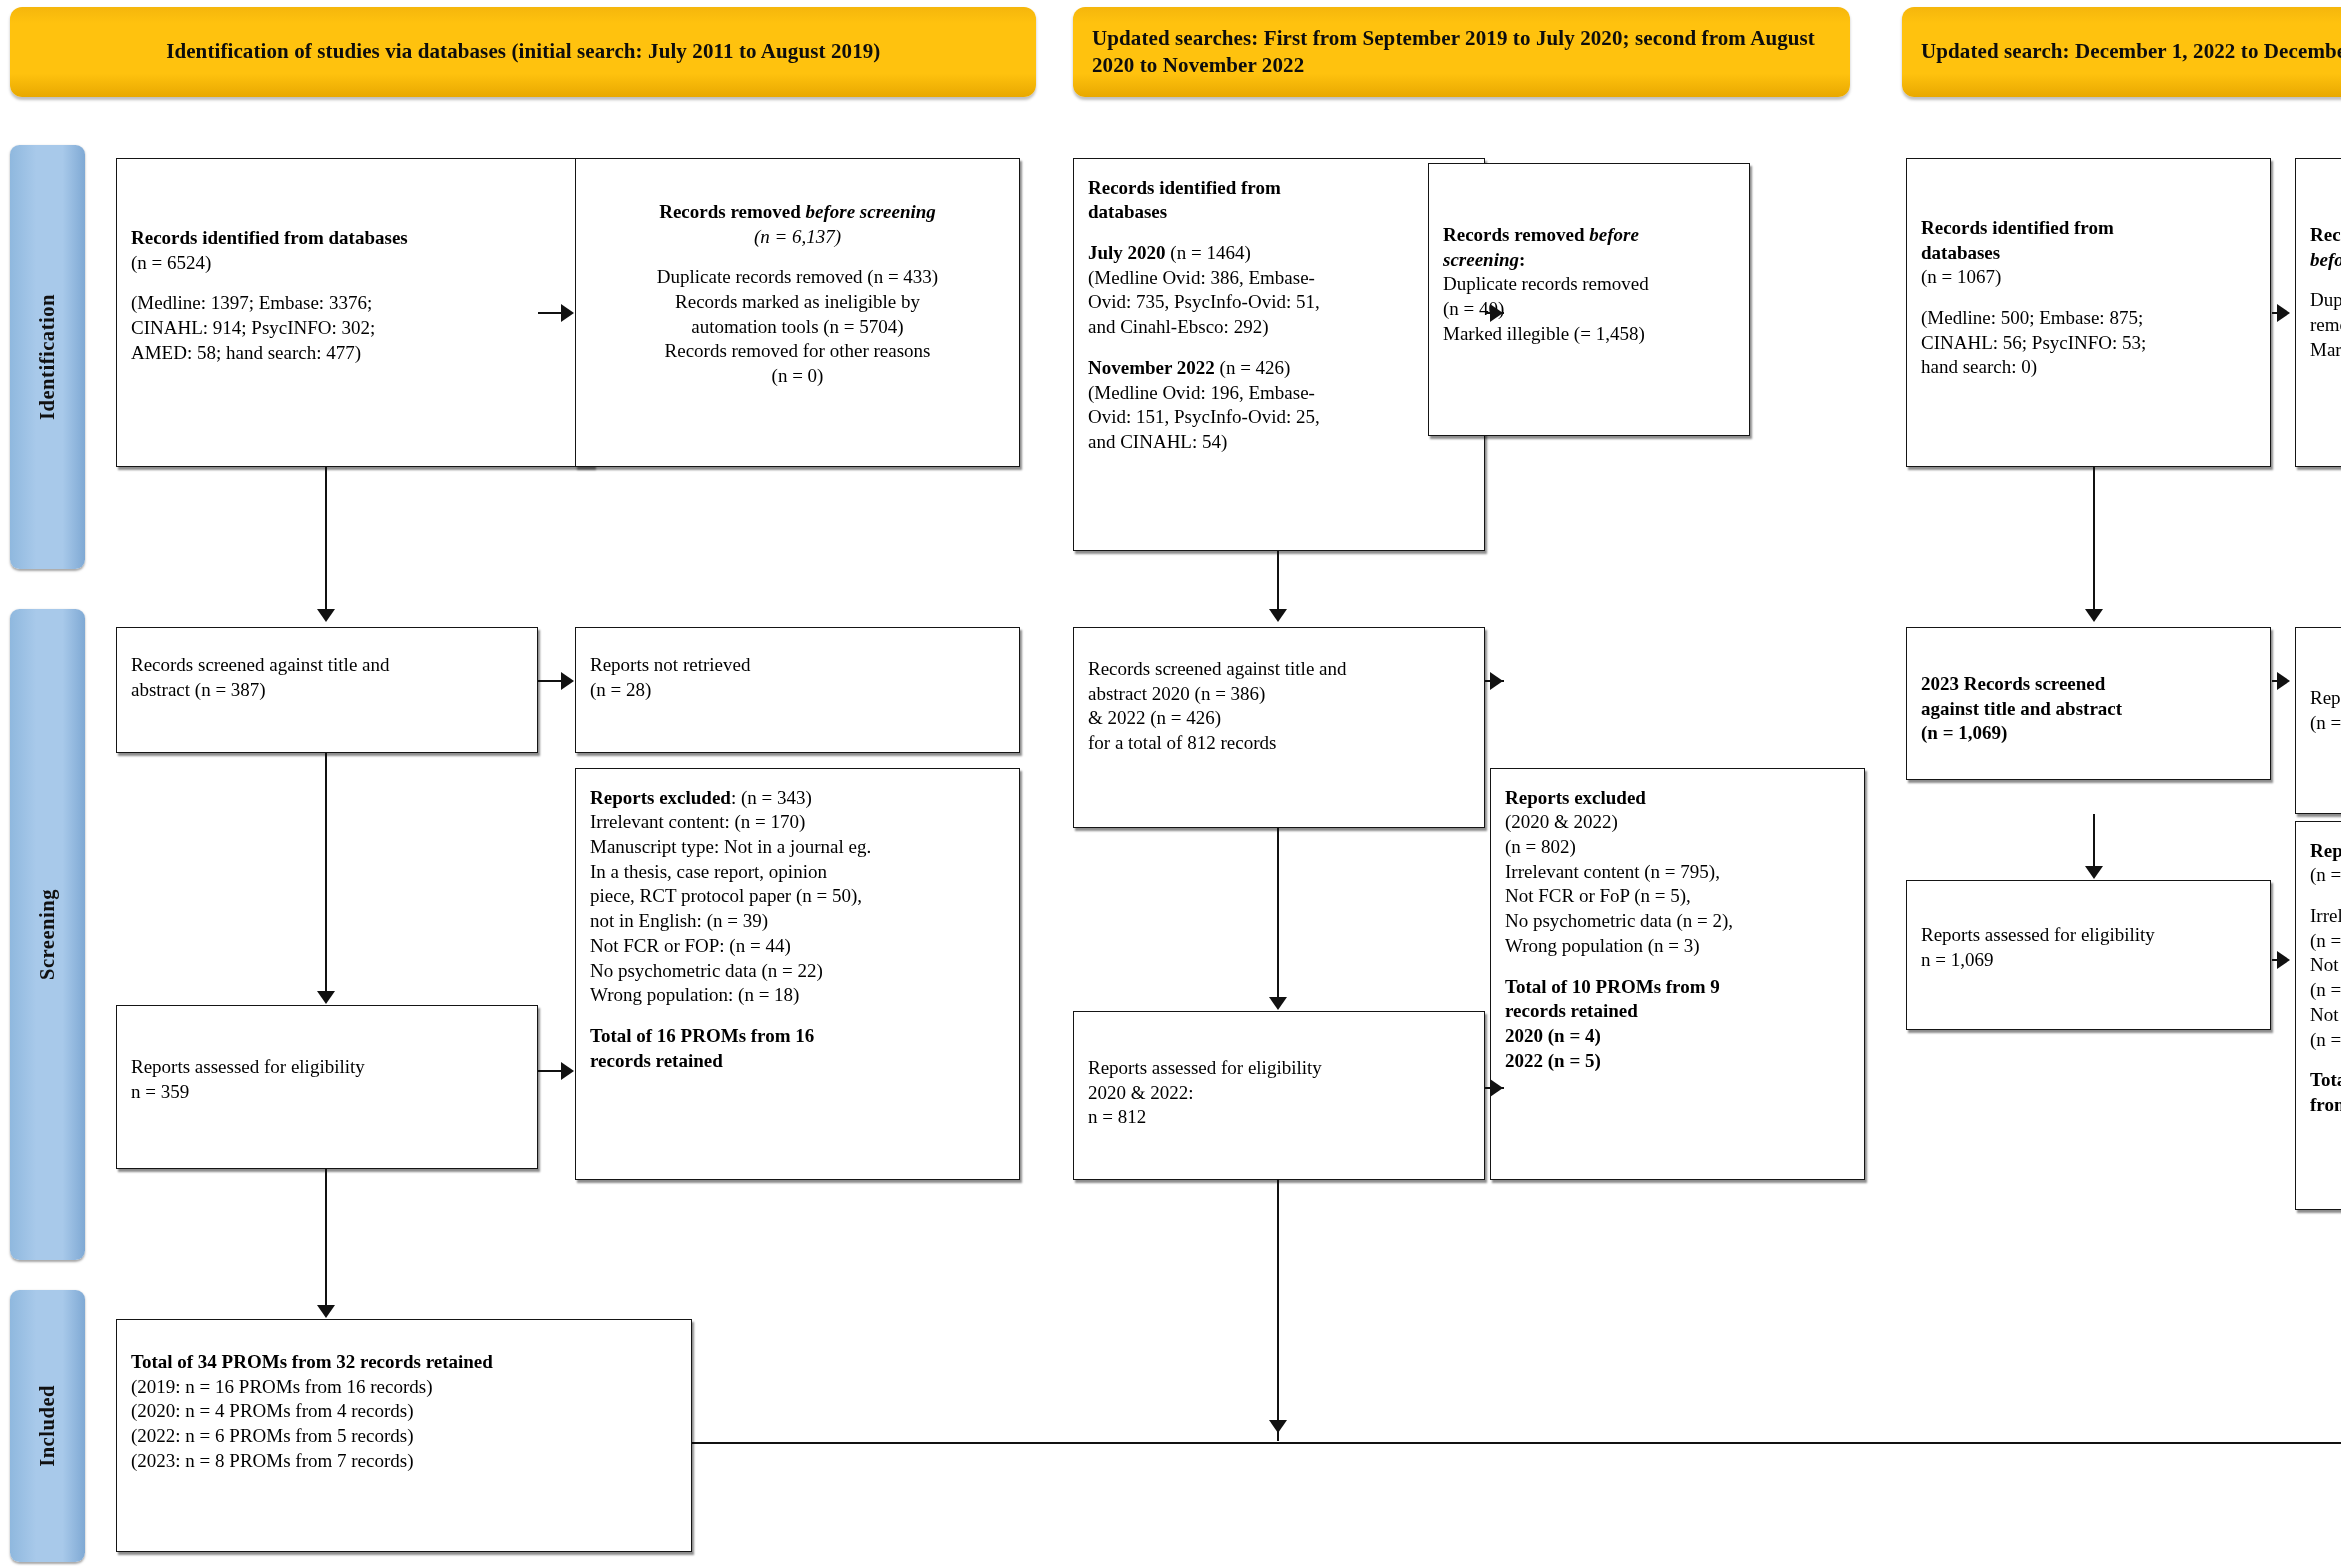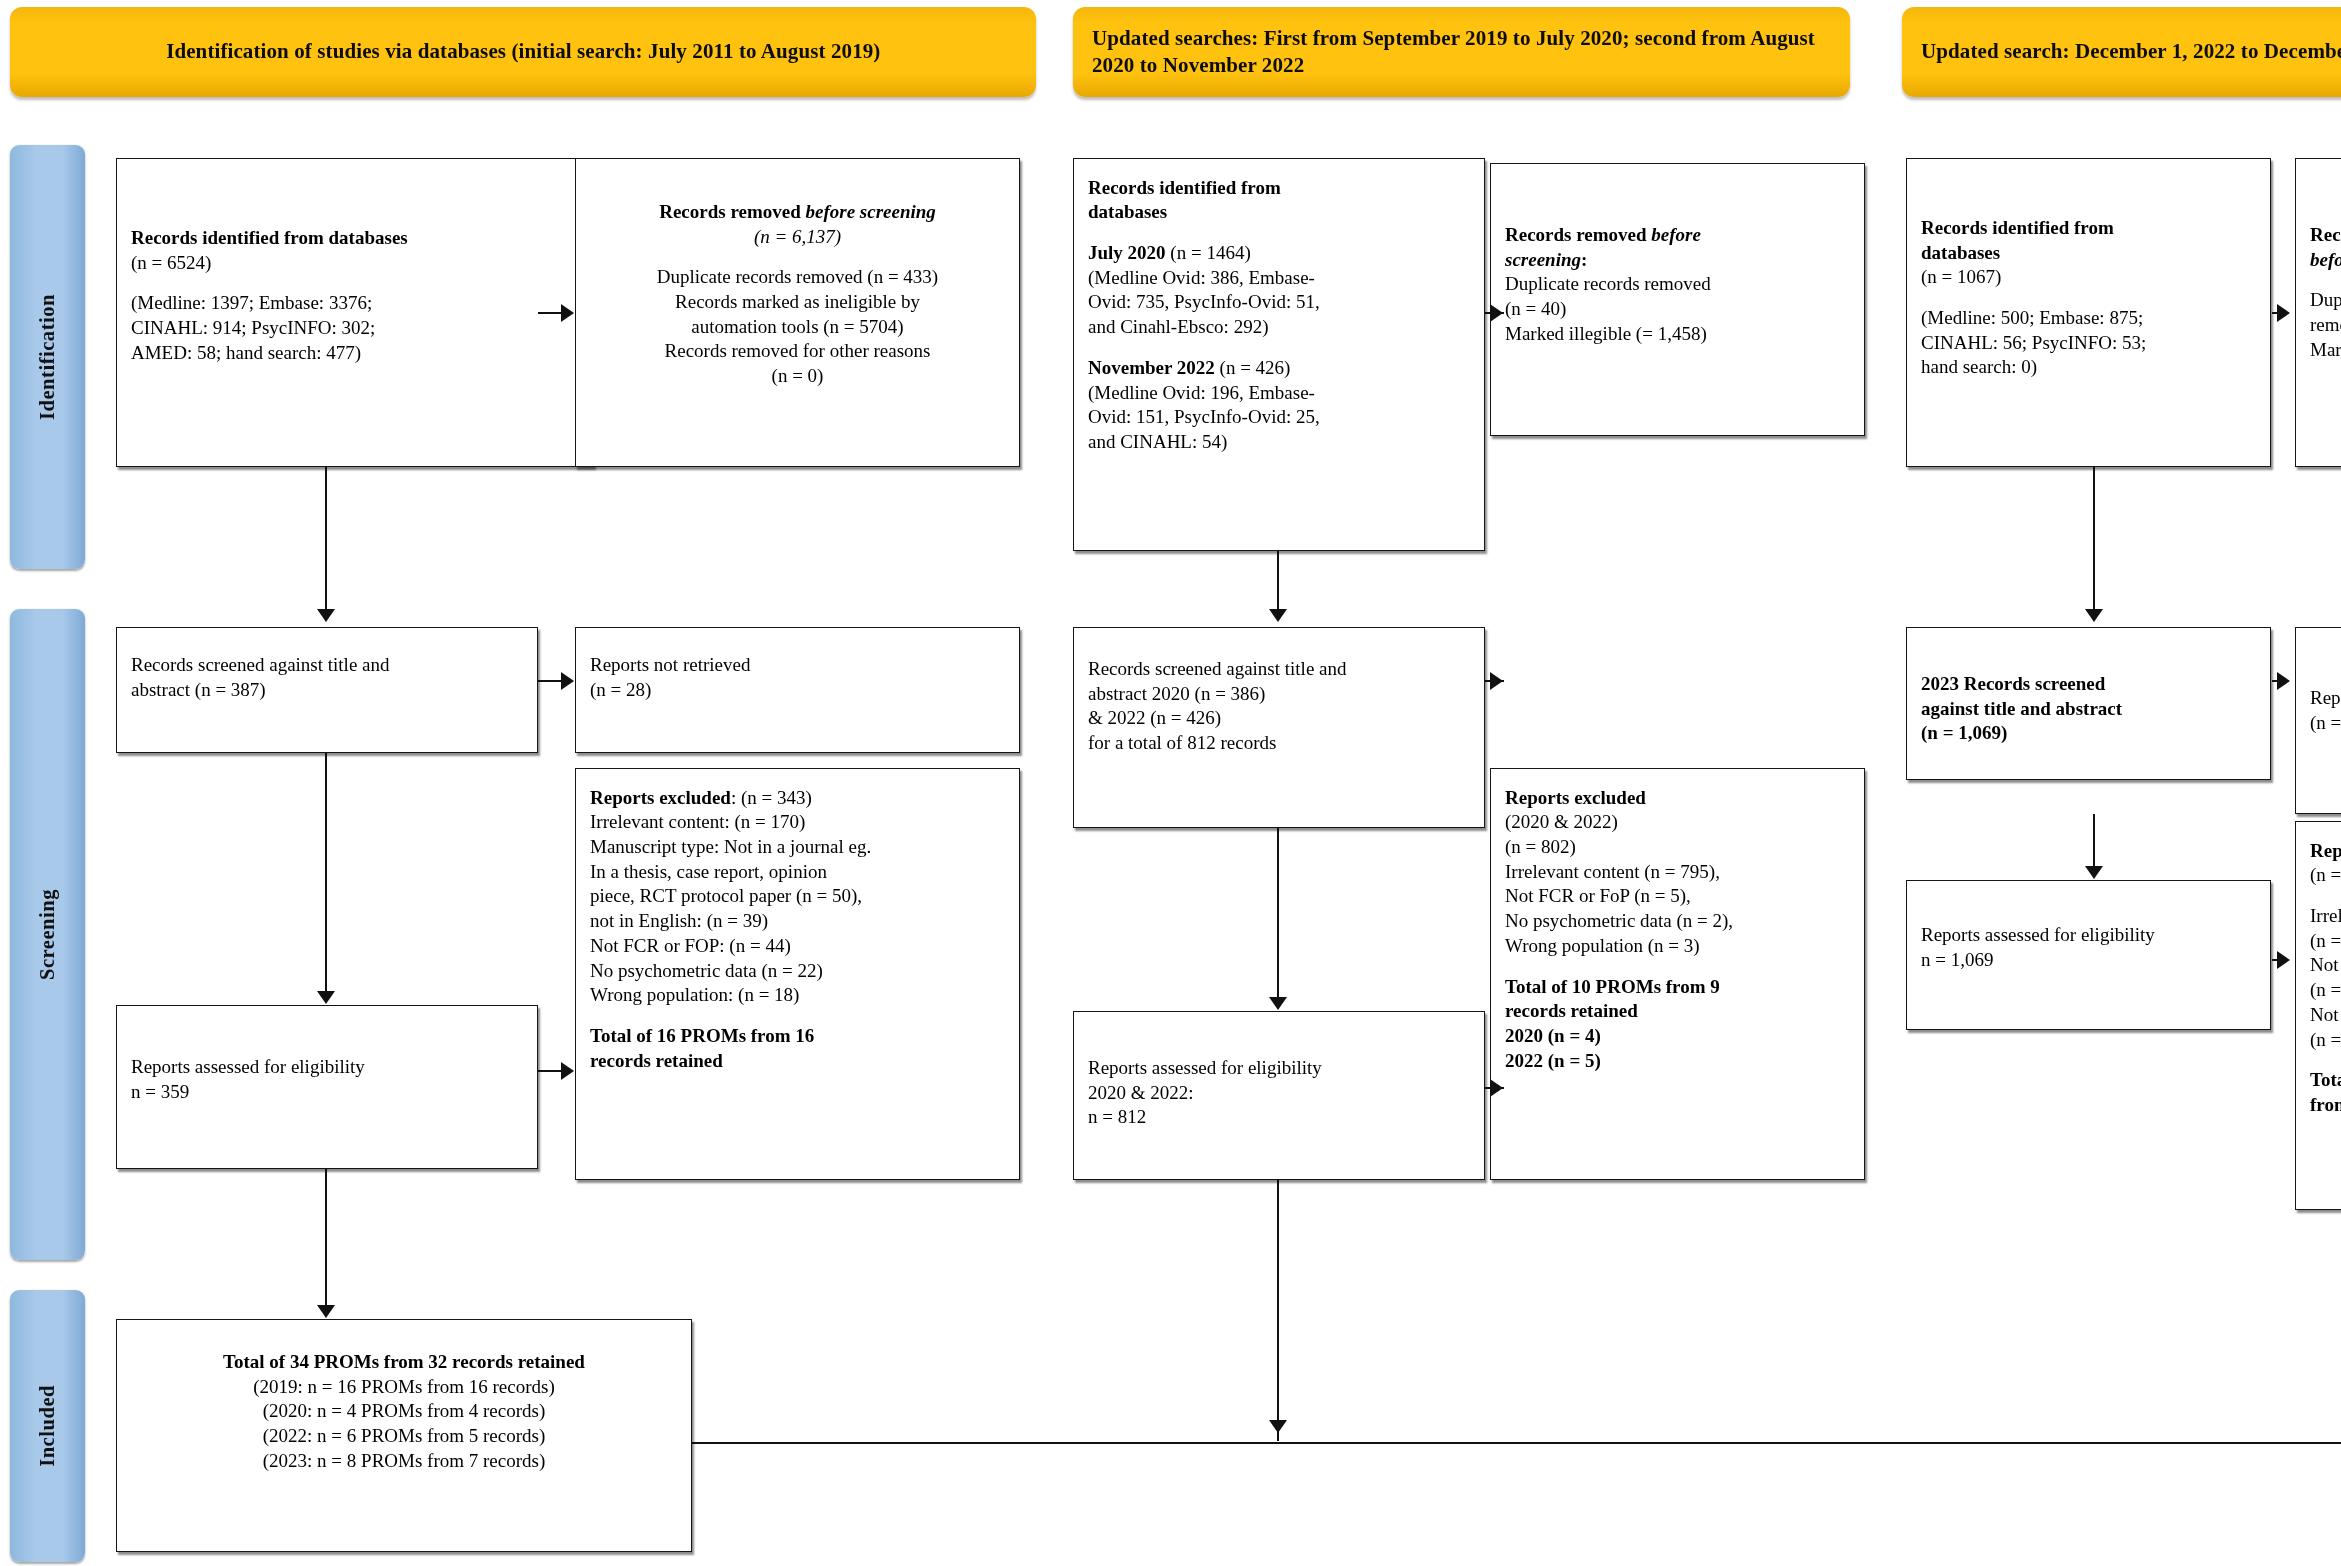--- a/index.html
+++ b/index.html
@@ -218,21 +218,21 @@
       <p>Ovid: 735, PsycInfo-Ovid: 51,</p>
       <p>and Cinahl-Ebsco: 292)</p>
       <div class="gap"></div>
       <p><span class="b">November 2022</span><span> (n = 426)</span></p>
       <p>(Medline Ovid: 196, Embase-</p>
       <p>Ovid: 151, PsycInfo-Ovid: 25,</p>
       <p>and CINAHL: 54)</p>
     </div>
   </div>
 
-  <div class="box" style="left:1490px;top:163px;width:375px;height:273px;">
+  <div class="box" style="left:1428px;top:163px;width:322px;height:273px;">
     <div class="body" style="padding-top:47px;">
       <p><span class="b">Records removed </span><span class="bi">before</span></p>
       <p><span class="bi">screening</span><span class="b">:</span></p>
       <p>Duplicate records removed</p>
       <p>(n = 40)</p>
       <p>Marked illegible (= 1,458)</p>
     </div>
   </div>
 
   <div class="ln ln-h" style="left:1485px;top:312px;width:19px;"></div>
@@ -362,21 +362,21 @@
     </div>
   </div>
 
   <div class="ln ln-h" style="left:2272px;top:959px;width:11.2px;"></div>
   <div class="arrow arr-r" style="left:2277px;top:951px;"></div>
 
   <div class="ln ln-h" style="left:562px;top:1442px;width:2002px;"></div>
   <div class="arrow arr-l" style="left:549px;top:1434px;"></div>
 
   <div class="box" style="left:116px;top:1319px;width:576px;height:233px;">
-    <div class="body" style="padding-top:18px;text-align:center;">
+    <div class="body" style="padding-top:18px;">
       <p class="b">Total of 34 PROMs from 32 records retained</p>
       <p>(2019: n = 16 PROMs from 16 records)</p>
       <p>(2020: n = 4 PROMs from 4 records)</p>
       <p>(2022:  n = 6 PROMs from 5 records)</p>
       <p>(2023: n = 8 PROMs from 7 records)</p>
     </div>
   </div>
 
 </div>
 

